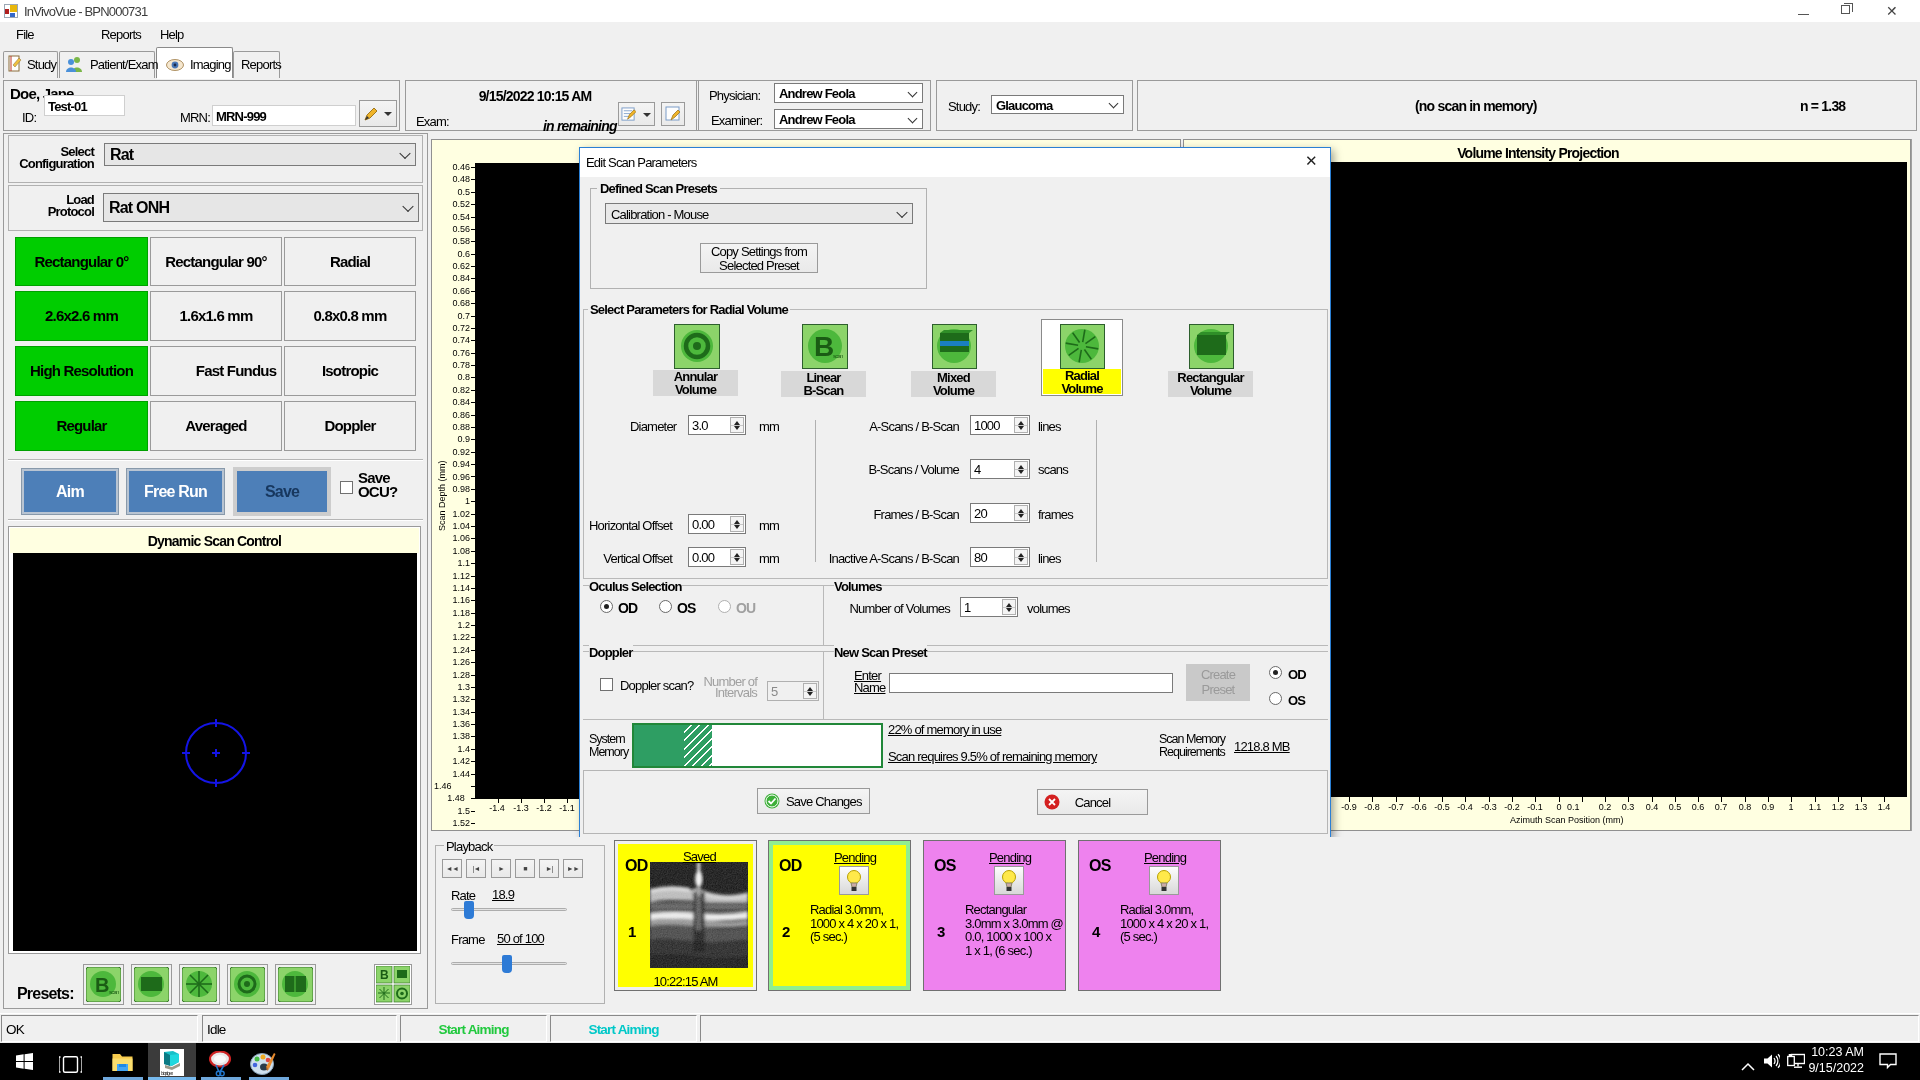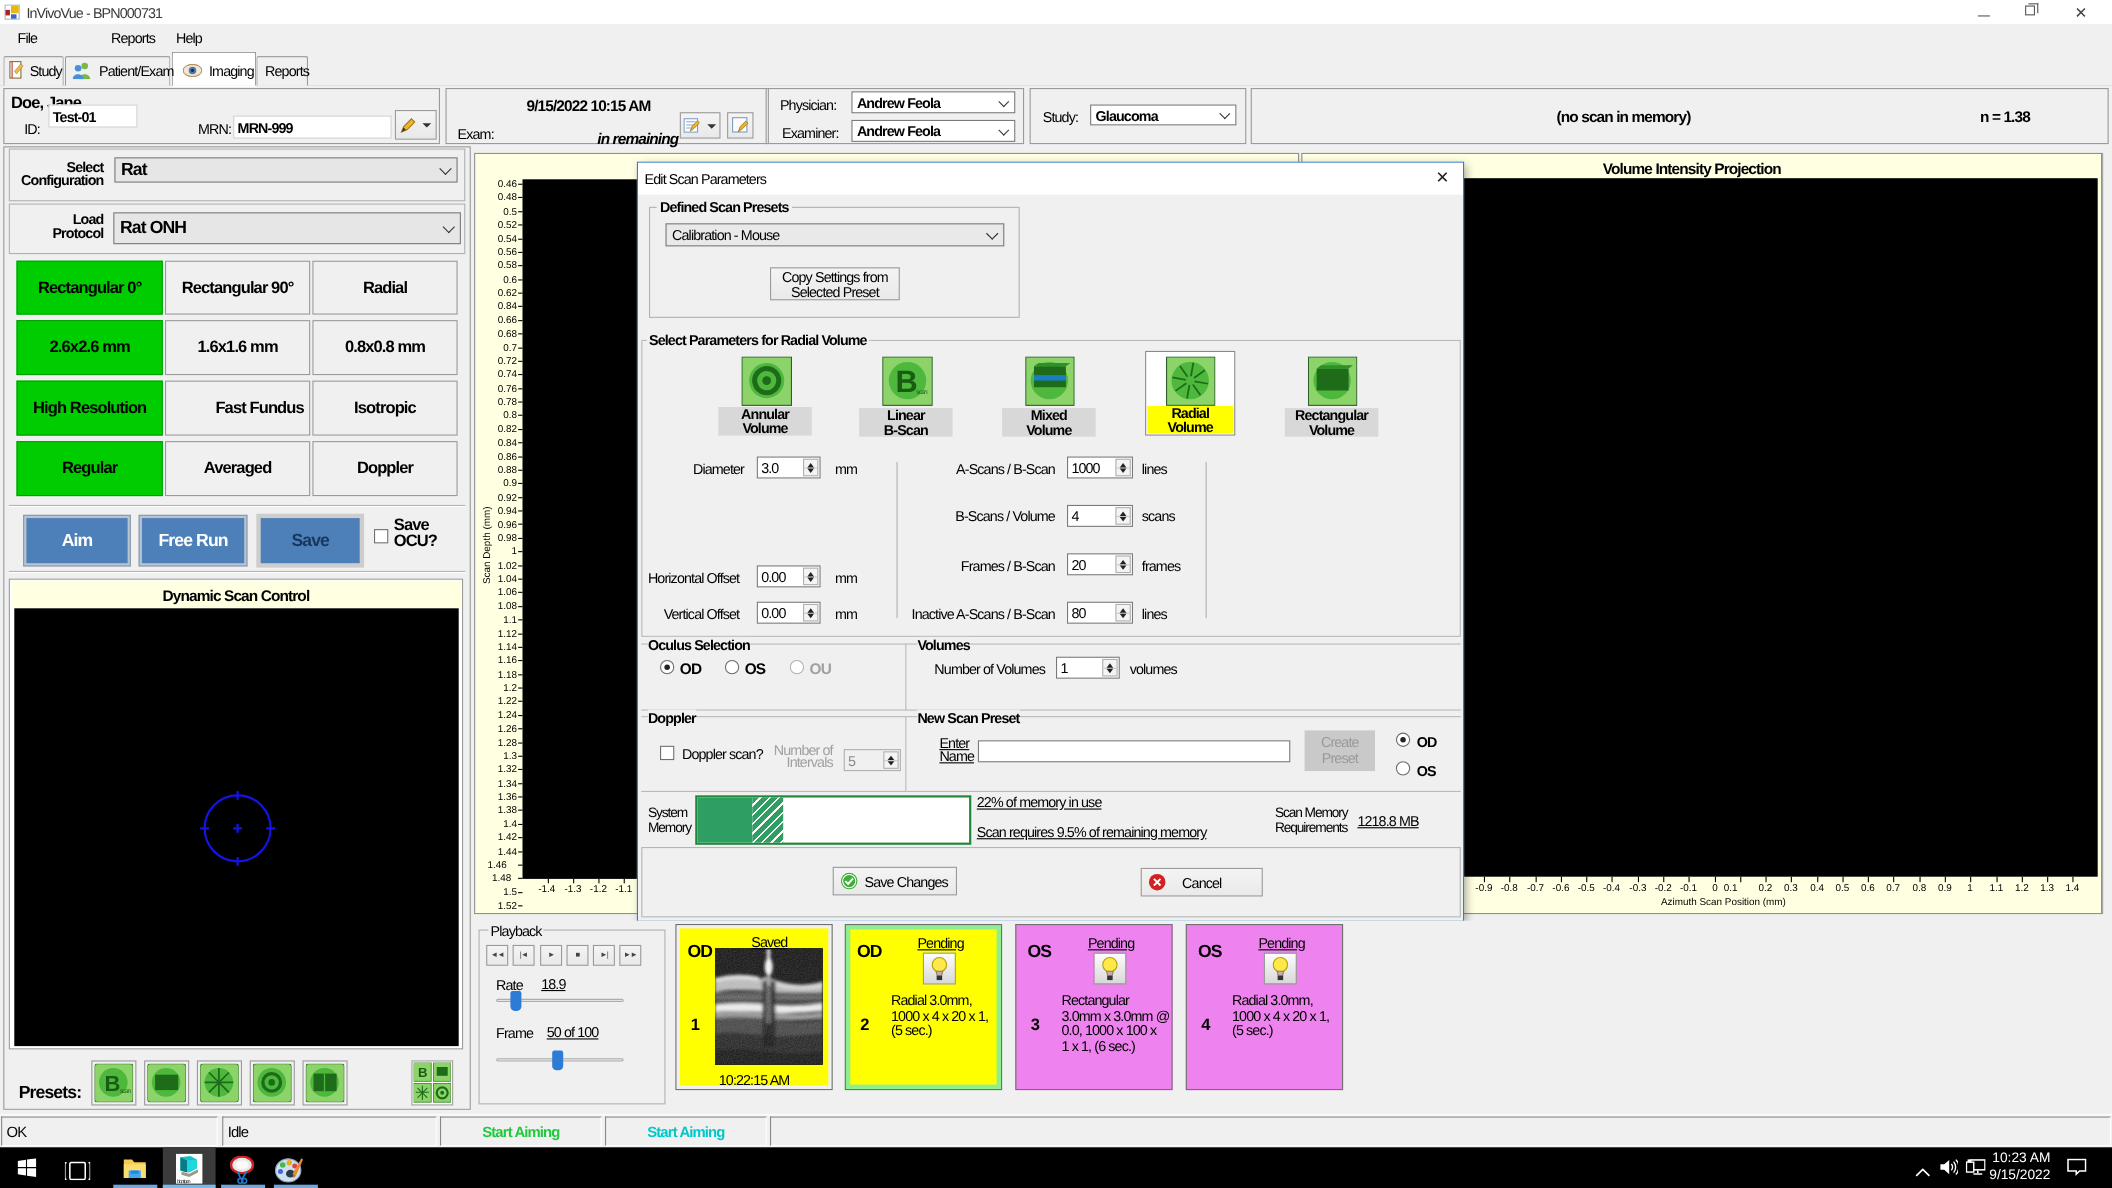--- a/index.html
+++ b/index.html
@@ -361,21 +361,21 @@
 <div class="abs tick9" style="left:434px;top:719px;width:36px;text-align:right;">1.36</div>
 <div class="abs" style="left:471px;top:724px;width:4px;height:1px;background:#000;"></div>
 <div class="abs tick9" style="left:434px;top:731px;width:36px;text-align:right;">1.38</div>
 <div class="abs" style="left:471px;top:736px;width:4px;height:1px;background:#000;"></div>
 <div class="abs tick9" style="left:434px;top:744px;width:36px;text-align:right;">1.4</div>
 <div class="abs" style="left:471px;top:749px;width:4px;height:1px;background:#000;"></div>
 <div class="abs tick9" style="left:434px;top:756px;width:36px;text-align:right;">1.42</div>
 <div class="abs" style="left:471px;top:761px;width:4px;height:1px;background:#000;"></div>
 <div class="abs tick9" style="left:434px;top:769px;width:36px;text-align:right;">1.44</div>
 <div class="abs" style="left:471px;top:774px;width:4px;height:1px;background:#000;"></div>
-<div class="abs tick9" style="left:434px;top:781px;width:36px;text-align:center;">1.46</div>
+<div class="abs tick9" style="left:434px;top:781px;width:36px;text-align:left;">1.46</div>
 <div class="abs" style="left:471px;top:786px;width:4px;height:1px;background:#000;"></div>
 <div class="abs tick9" style="left:438px;top:793px;width:36px;text-align:center;">1.48</div>
 <div class="abs" style="left:471px;top:798px;width:4px;height:1px;background:#000;"></div>
 <div class="abs tick9" style="left:434px;top:806px;width:36px;text-align:right;">1.5</div>
 <div class="abs" style="left:471px;top:811px;width:4px;height:1px;background:#000;"></div>
 <div class="abs tick9" style="left:434px;top:818px;width:36px;text-align:right;">1.52</div>
 <div class="abs" style="left:471px;top:823px;width:4px;height:1px;background:#000;"></div>
 <div class="abs tick9" style="left:437px;top:531px;transform:rotate(-90deg);transform-origin:left top;white-space:nowrap;">Scan Depth (mm)</div>
 <div class="abs tick9" style="left:482px;top:803px;width:30px;text-align:center;">-1.4</div>
 <div class="abs" style="left:498px;top:799px;width:1px;height:4px;background:#000;"></div>

